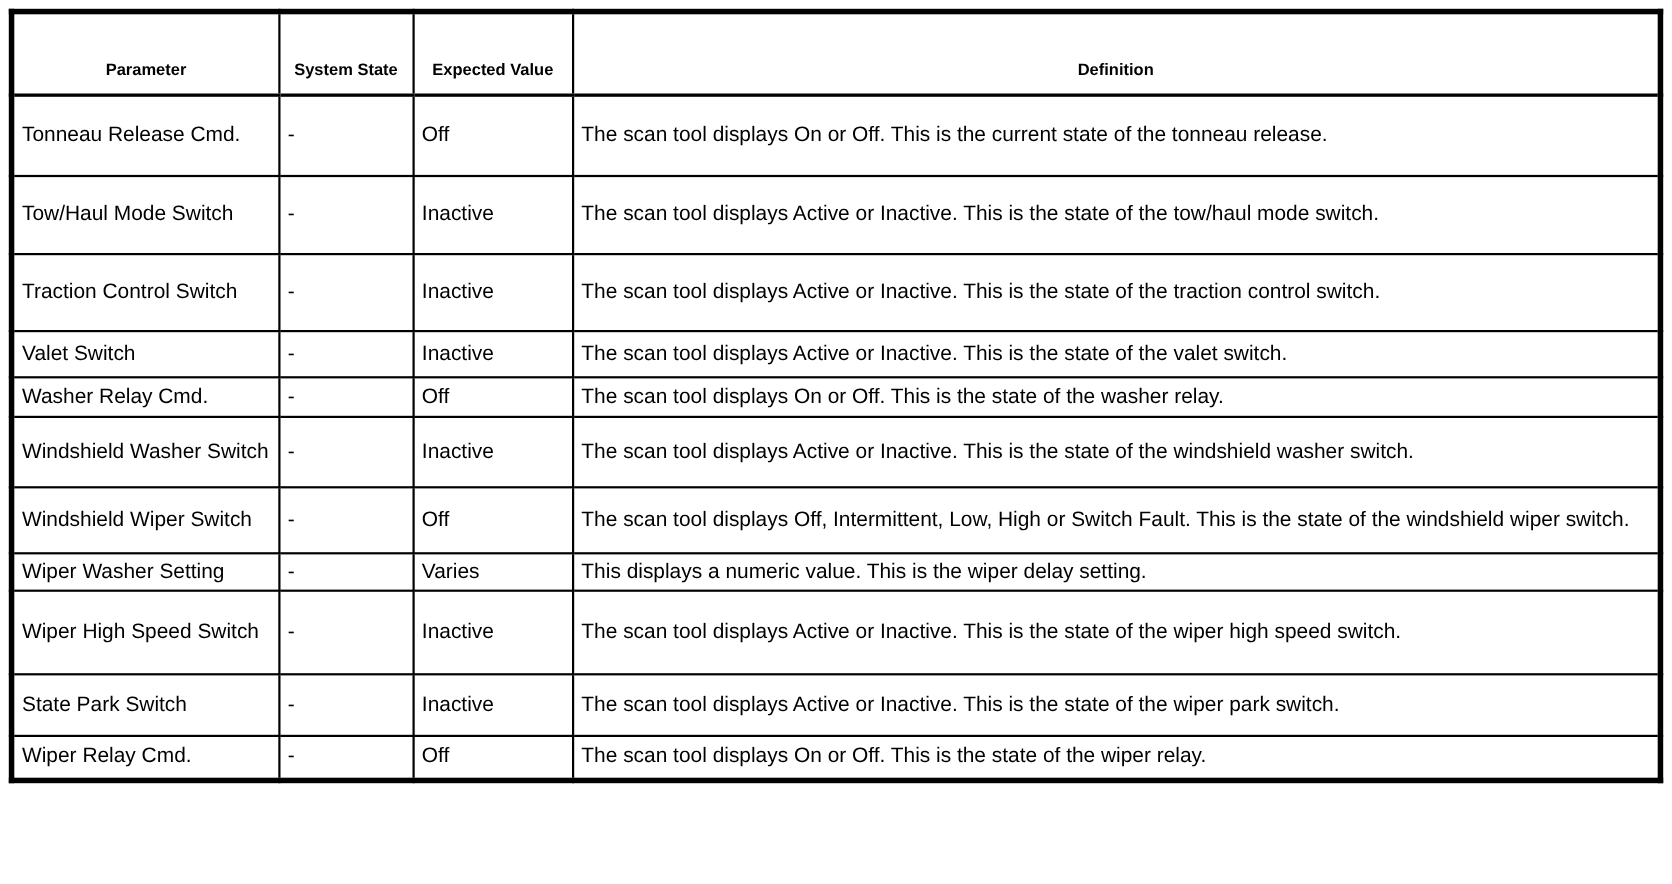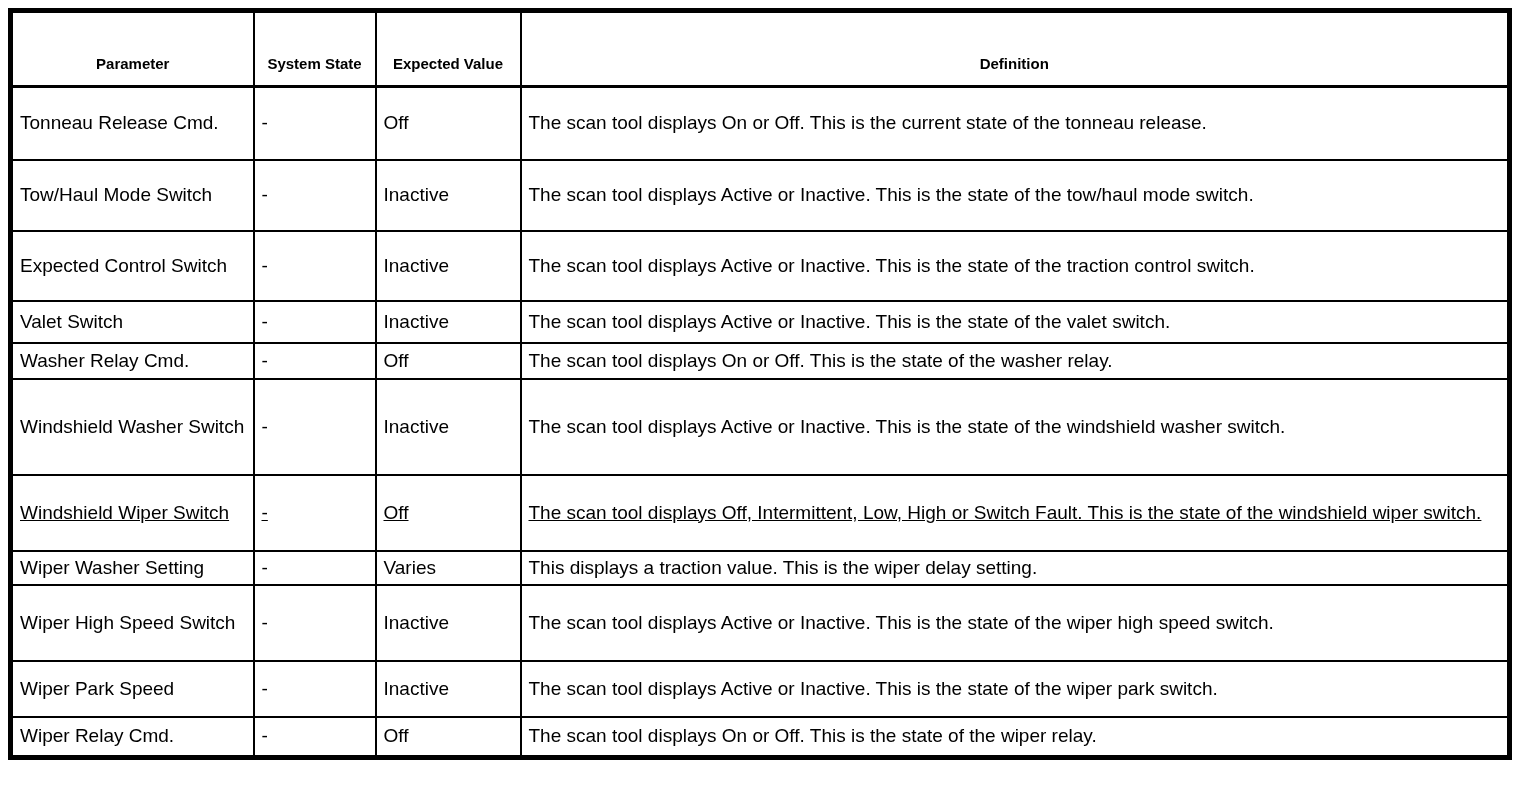--- a/index.html
+++ b/index.html
@@ -58,22 +58,22 @@
   col.col-state     { width: 122px; }
   col.col-value     { width: 145px; }
   col.col-definition{ width: auto;  }
 
   
   tbody tr:nth-child(1)  { height: 73px; }
   tbody tr:nth-child(2)  { height: 71px; margin-top: 36px; }
   tbody tr:nth-child(3)  { height: 70px; }
   tbody tr:nth-child(4)  { height: 42px; }
   tbody tr:nth-child(5)  { height: 36px; margin-top: 33px; }
-  tbody tr:nth-child(6)  { height: 96px; }
-  tbody tr:nth-child(7)  { height: 76px; text-decoration: underline; }
+  tbody tr:nth-child(6)  { height: 64px; }
+  tbody tr:nth-child(7)  { height: 60px; }
   tbody tr:nth-child(8)  { height: 34px; }
   tbody tr:nth-child(9)  { height: 76px; }
   tbody tr:nth-child(10) { height: 56px; }
   tbody tr:nth-child(11) { height: 41px; }
   tbody tr:nth-child(12) { height: 43px; }
 </style>
 </head>
 <body>
 
 <div class="page">
@@ -101,21 +101,21 @@
     </tr>
 
     <tr>
       <td>Tow/Haul Mode Switch</td>
       <td>-</td>
       <td>Inactive</td>
       <td>The scan tool displays Active or Inactive. This is the state of the tow/haul mode switch.</td>
     </tr>
 
     <tr>
-      <td>Expected Control Switch</td>
+      <td>Traction Control Switch</td>
       <td>-</td>
       <td>Inactive</td>
       <td>The scan tool displays Active or Inactive. This is the state of the traction control switch.</td>
     </tr>
 
     <tr>
       <td>Valet Switch</td>
       <td>-</td>
       <td>Inactive</td>
       <td>The scan tool displays Active or Inactive. This is the state of the valet switch.</td>
@@ -139,33 +139,33 @@
       <td>Windshield Wiper Switch</td>
       <td>-</td>
       <td>Off</td>
       <td>The scan tool displays Off, Intermittent, Low, High or Switch Fault. This is the state of the windshield wiper switch.</td>
     </tr>
 
     <tr>
       <td>Wiper Washer Setting</td>
       <td>-</td>
       <td>Varies</td>
-      <td>This displays a traction value. This is the wiper delay setting.</td>
+      <td>This displays a numeric value. This is the wiper delay setting.</td>
     </tr>
 
 
     <tr>
       <td>Wiper High Speed Switch</td>
       <td>-</td>
       <td>Inactive</td>
       <td>The scan tool displays Active or Inactive. This is the state of the wiper high speed switch.</td>
     </tr>
 
     <tr>
-      <td>Wiper Park Speed</td>
+      <td>State Park Switch</td>
       <td>-</td>
       <td>Inactive</td>
       <td>The scan tool displays Active or Inactive. This is the state of the wiper park switch.</td>
     </tr>
 
     <tr>
       <td>Wiper Relay Cmd.</td>
       <td>-</td>
       <td>Off</td>
       <td>The scan tool displays On or Off. This is the state of the wiper relay.</td>

